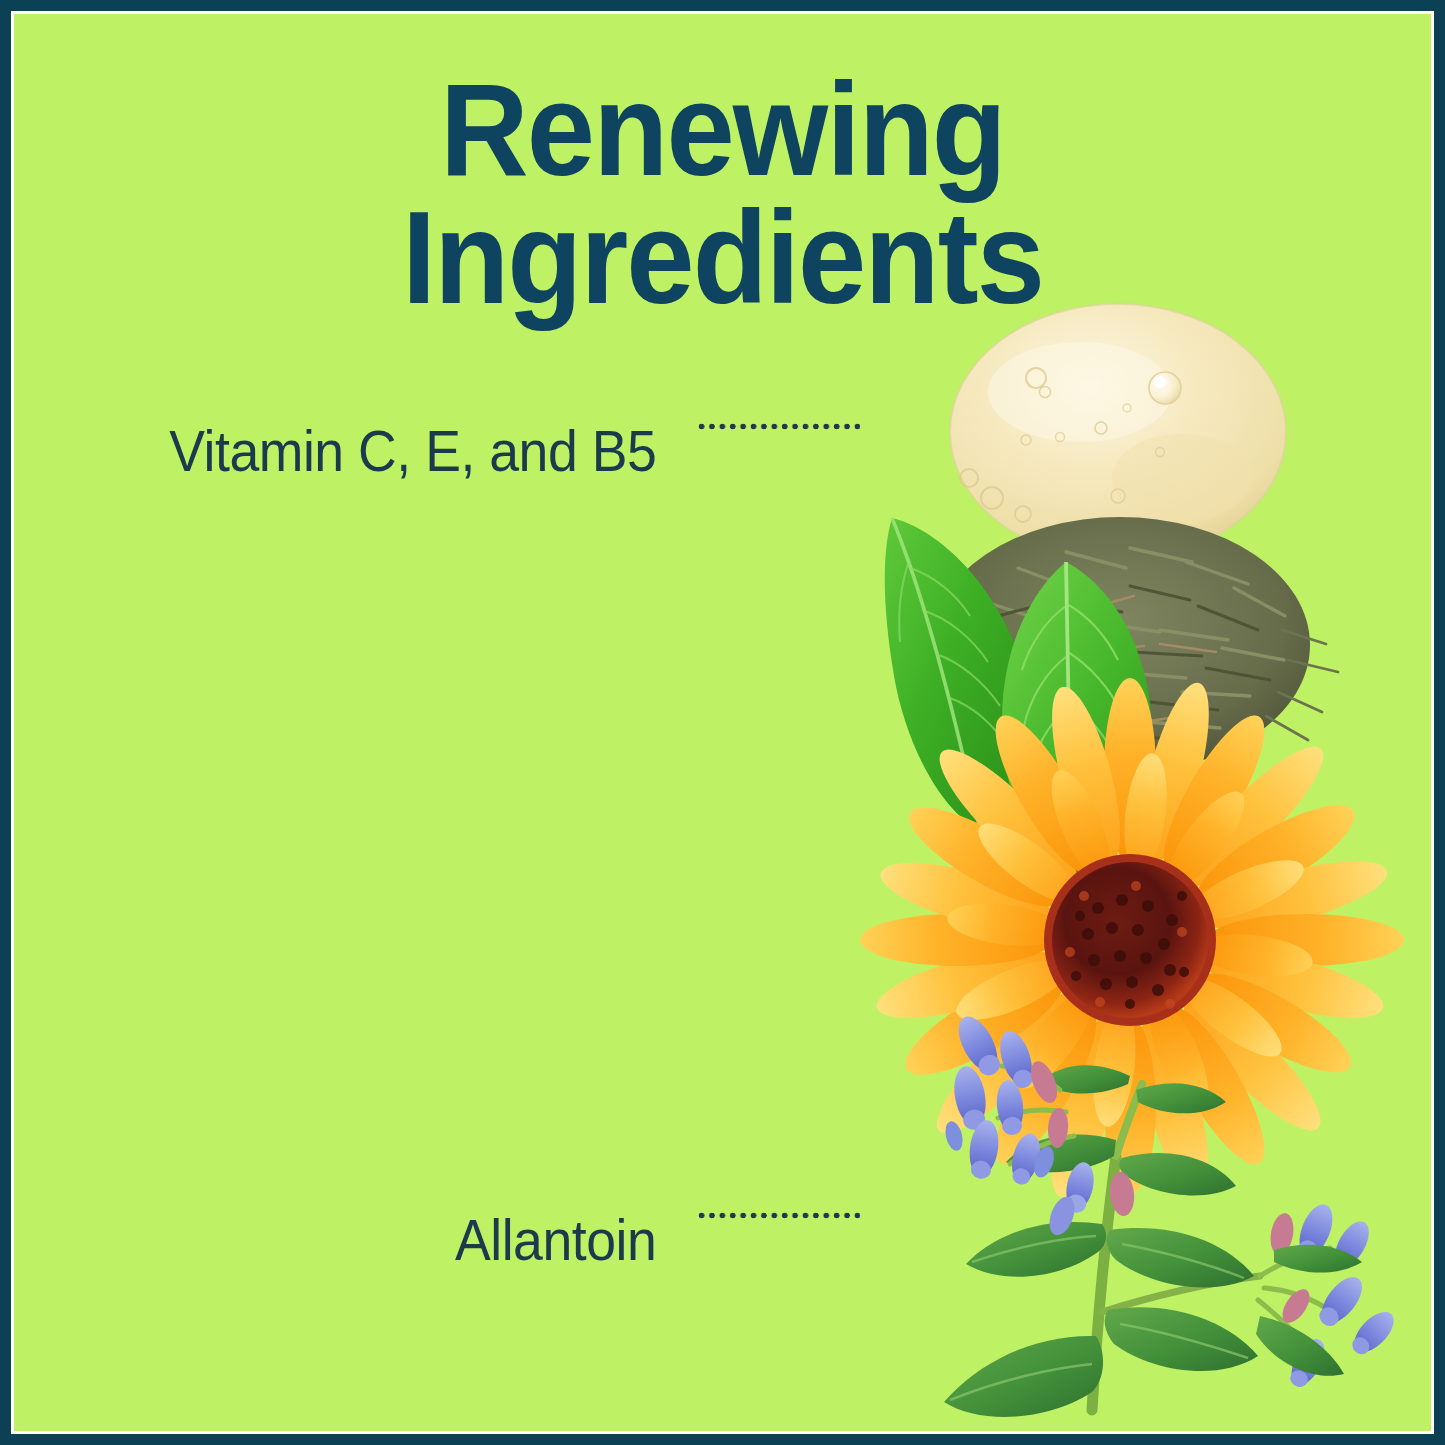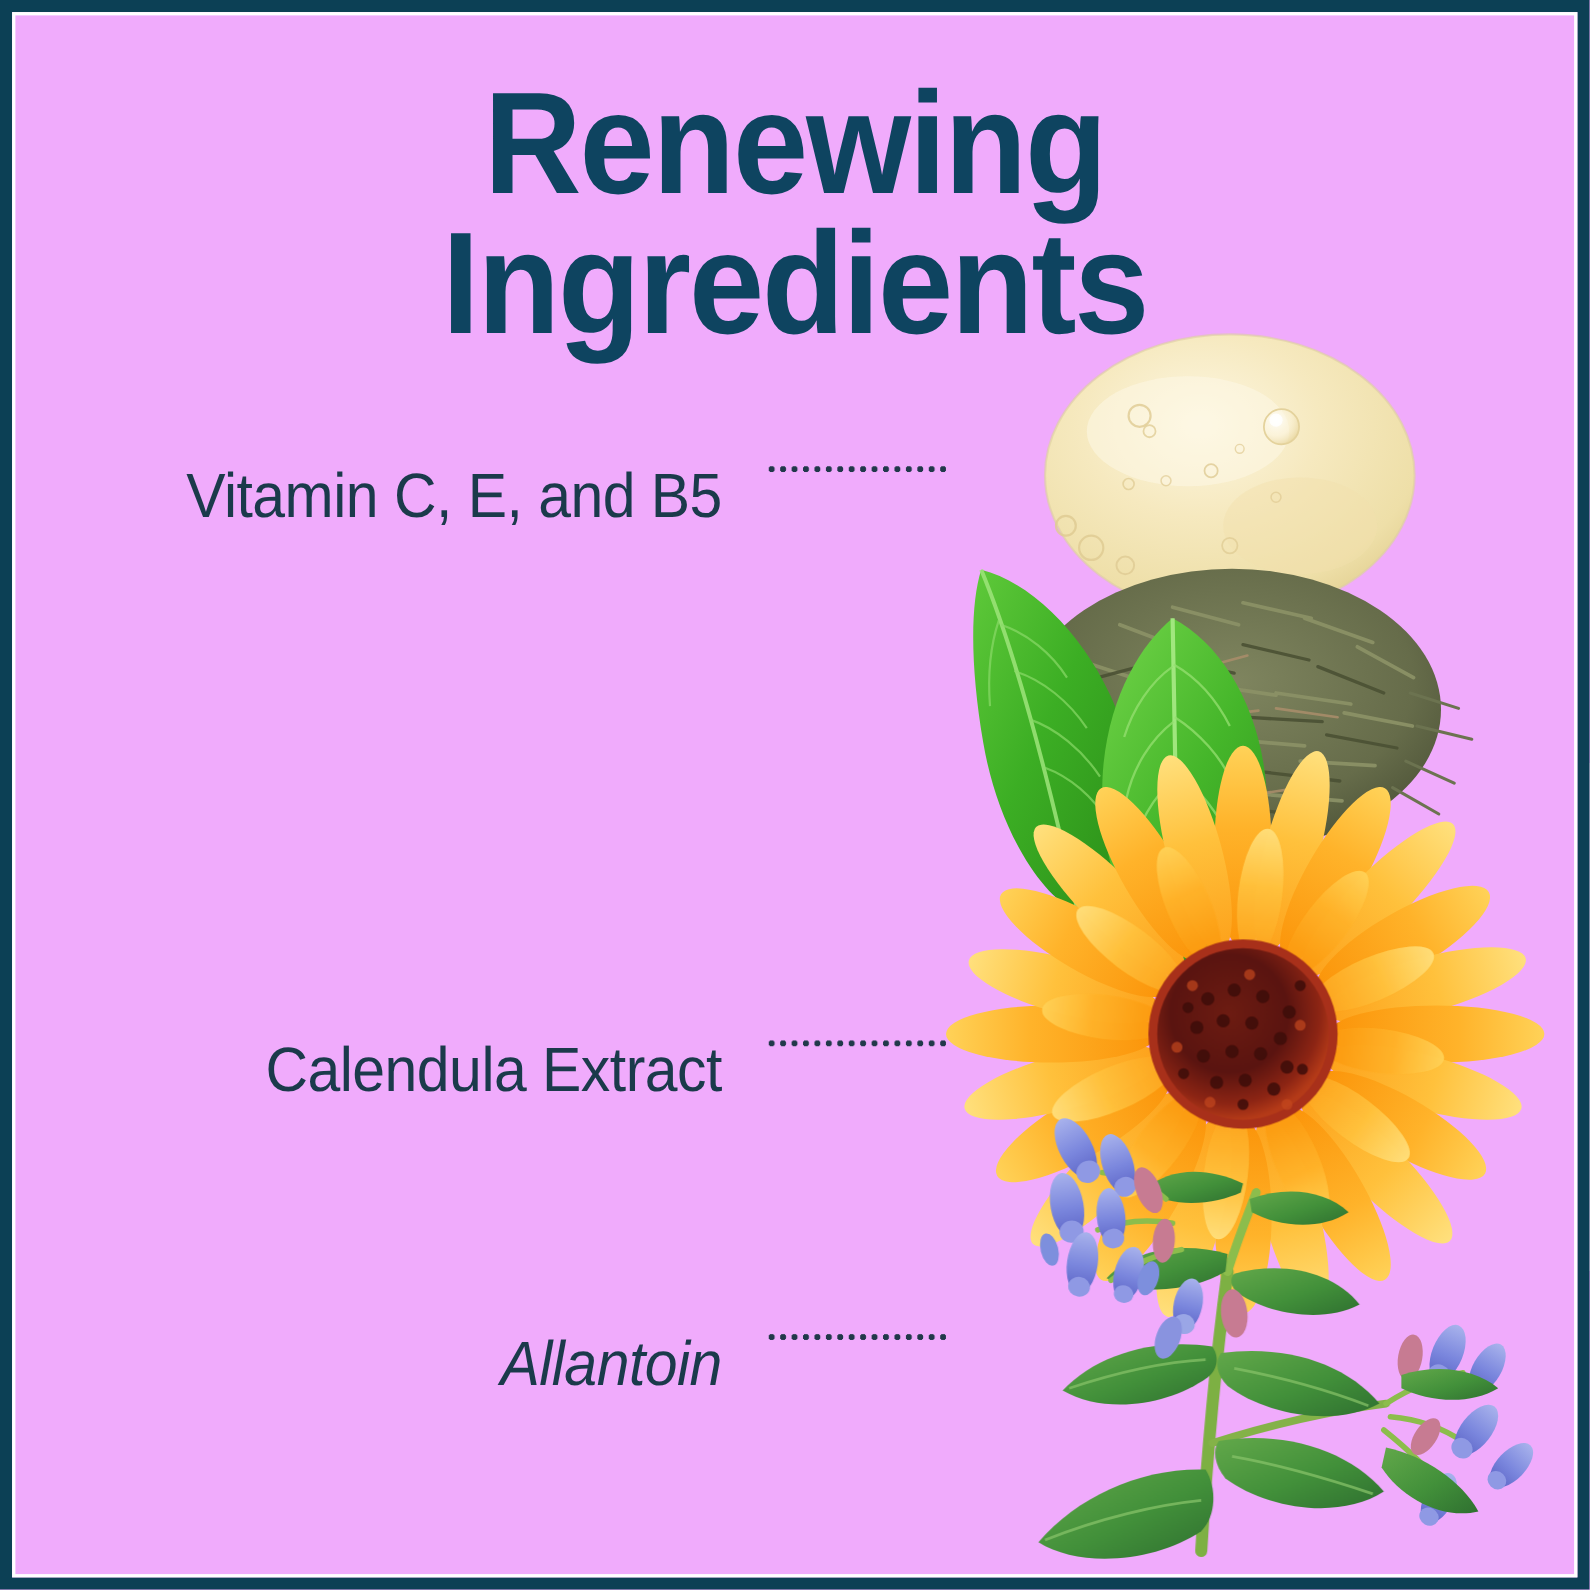--- a/index.html
+++ b/index.html
@@ -4,21 +4,21 @@
 <style>
   html, body {
     margin: 0;
     padding: 0;
     background: #ffffff;
   }
   .canvas {
     position: relative;
     width: 1445px;
     height: 1445px;
-    background: #f0abfc;
+    background: #bef264;
     overflow: hidden;
     font-family: "Liberation Sans", sans-serif;
   }
   
   .frame-border {
     position: absolute;
     left: 0; top: 0;
     width: 1445px;
     height: 1445px;
     box-sizing: border-box;
@@ -540,26 +540,22 @@
     <span class="title-line line1">Renewing</span>
     <span class="title-line line2">Ingredients</span>
   </div>
 
   <div class="label-row" style="top:423px;">
     <span class="label-text">Vitamin C, E, and B5</span>
     <span class="leader"></span>
   </div>
 
 
-  <div class="label-row" style="top:945px;">
-    <span class="label-text">Calendula Extract</span>
-    <span class="leader"></span>
-  </div>
-
-  <div class="label-row" style="top:1212px;font-style:italic;">
+
+  <div class="label-row" style="top:1212px;">
     <span class="label-text">Allantoin</span>
     <span class="leader"></span>
   </div>
 
   <div class="frame-inner-hairline"></div>
   <div class="frame-border"></div>
 
 </div>
 
 </body></html>

